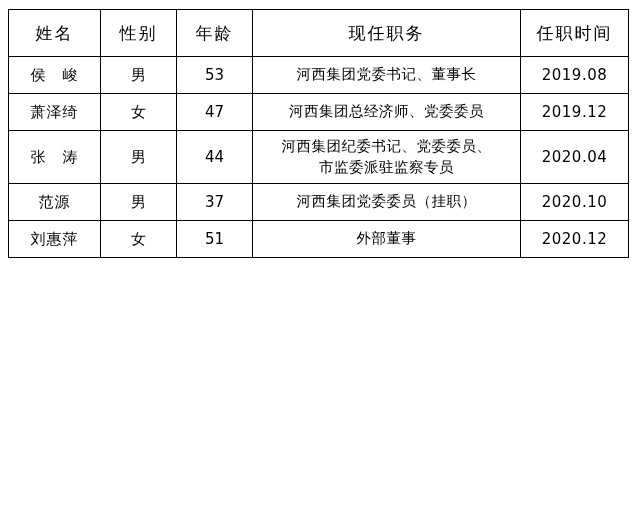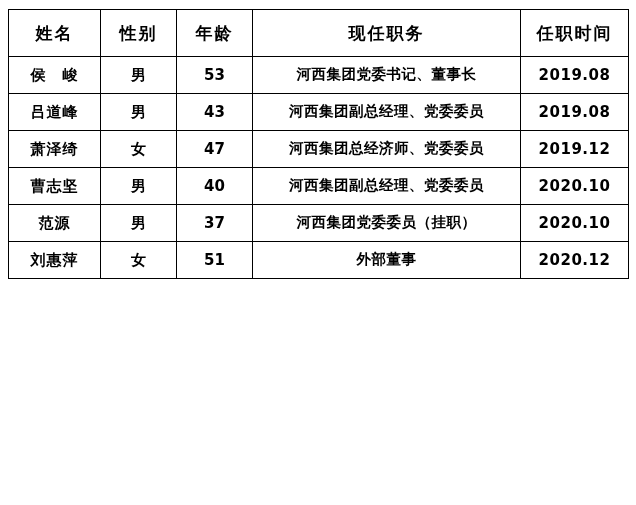--- a/index.html
+++ b/index.html
@@ -24,21 +24,21 @@
     border-collapse: collapse;
     width: 620px;
     margin: 0 auto;
     table-layout: fixed;
   }
   table.roster td, table.roster th {
     border: 1px solid #000000;
     text-align: center;
     vertical-align: middle;
     padding: 0;
-    font-weight: bold;
+    font-weight: normal;
   }
   thead th {
     height: 46px;
     font-size: 17px;
     letter-spacing: 2px;
   }
   tbody td {
     height: 36px;
     font-size: 15px;
   }
@@ -90,45 +90,37 @@
         <tr>
           <td class="name">侯　峻</td>
           <td class="gender">男</td>
           <td class="age">53</td>
           <td class="post">
             <span class="post-line">河西集团党委书记、董事长</span>
           </td>
           <td class="date">2019.08</td>
         </tr>
         <tr>
-          <td class="name">吕道峰</td>
-          <td class="gender">男</td>
-          <td class="age">43</td>
-          <td class="post">
-            <span class="post-line">河西集团副总经理、党委委员</span>
-          </td>
-          <td class="date">2019.08</td>
-        </tr>
-        <tr>
           <td class="name">萧泽绮</td>
           <td class="gender">女</td>
           <td class="age">47</td>
           <td class="post">
             <span class="post-line">河西集团总经济师、党委委员</span>
           </td>
           <td class="date">2019.12</td>
         </tr>
-        <tr>
-          <td class="name">曹志坚</td>
+        <tr class="tall">
+          <td class="name">张　涛</td>
           <td class="gender">男</td>
-          <td class="age">40</td>
+          <td class="age">44</td>
           <td class="post">
-            <span class="post-line">河西集团副总经理、党委委员</span>
+            <span class="post-line">河西集团纪委书记、党委委员、</span>
+            <span class="post-line">市监委派驻监察专员</span>
           </td>
-          <td class="date">2020.10</td>
+          <td class="date">2020.04</td>
         </tr>
         <tr>
           <td class="name">范源</td>
           <td class="gender">男</td>
           <td class="age">37</td>
           <td class="post">
             <span class="post-line">河西集团党委委员（挂职）</span>
           </td>
           <td class="date">2020.10</td>
         </tr>

